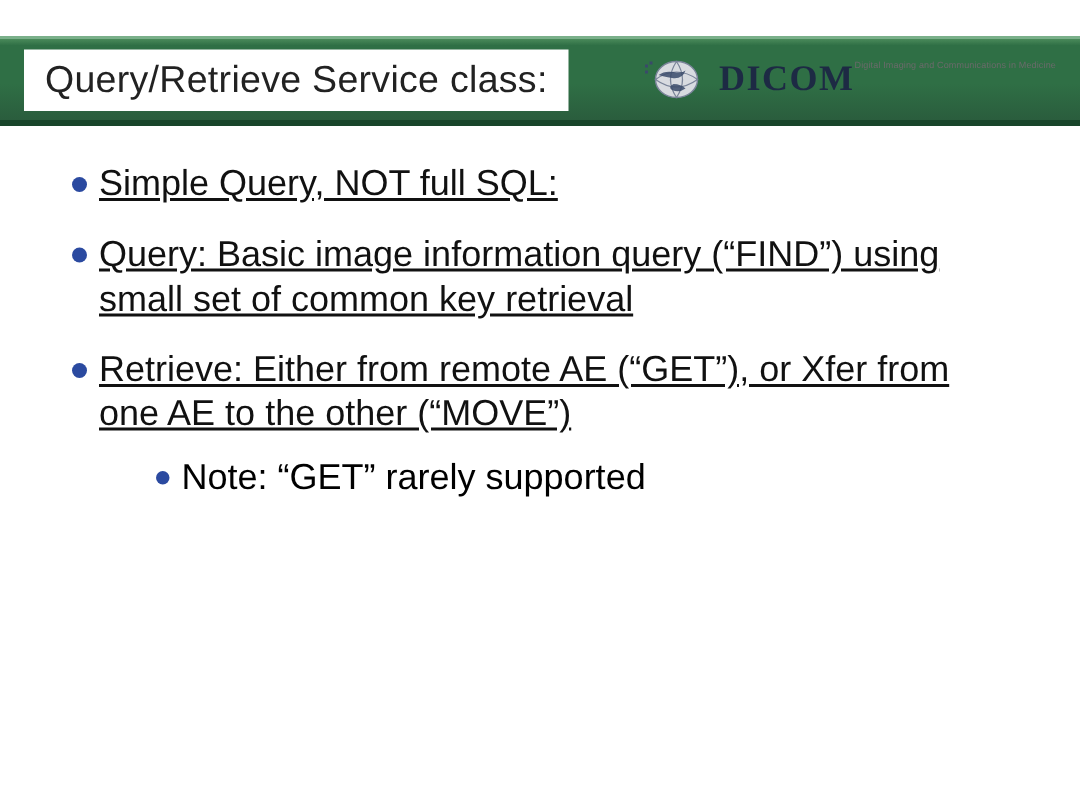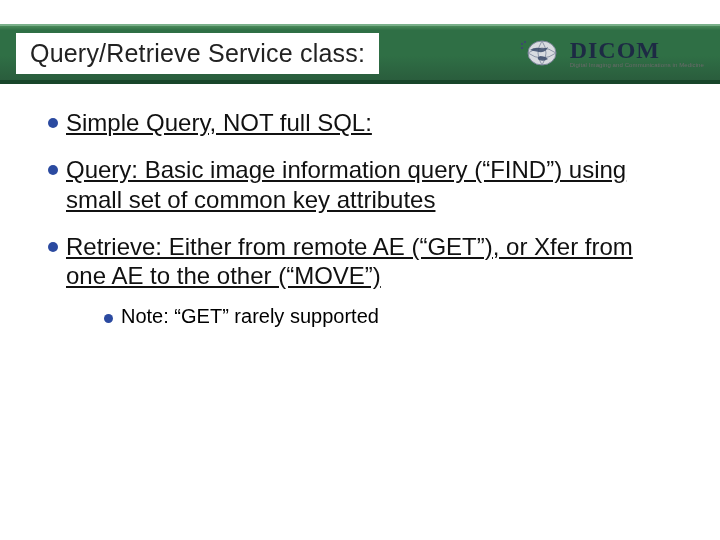--- a/index.html
+++ b/index.html
@@ -31,21 +31,21 @@
 
   .logo {
     display: flex;
     align-items: center;
     gap: 6px;
   }
   .logo-globe {
     width: 44px; height: 30px;
     position: relative;
   }
-  .logo-text-block { display: flex; flex-direction: column; line-height: 1; }
+  .logo-text-block { display: flex; flex-direction: row; line-height: 1; }
   .logo-big {
     font-family: "Times New Roman", serif;
     font-weight: bold;
     font-size: 24px;
     letter-spacing: 1px;
     color: #1d2a44;
   }
   .logo-small {
     font-family: Arial, sans-serif;
     font-size: 6px;
@@ -77,21 +77,21 @@
     flex: 0 0 auto;
   }
   .bullet .txt { flex: 1 1 auto; }
 
   .sub {
     margin-left: 56px;
     margin-top: -4px;
     margin-bottom: 18px;
     display: flex;
     align-items: flex-start;
-    font-size: 20px;
+    font-size: 24px;
     line-height: 1.22;
   }
   .sub .dot {
     width: 9px; height: 9px;
     border-radius: 50%;
     background: #2b4aa0;
     margin-top: 10px;
     margin-right: 8px;
     flex: 0 0 auto;
   }
@@ -127,21 +127,21 @@
 
   <div class="content">
 
     <div class="bullet">
       <span class="dot"></span>
       <span class="txt">Simple Query, NOT full SQL:</span>
     </div>
 
     <div class="bullet">
       <span class="dot"></span>
-      <span class="txt">Query: Basic image information query (“FIND”) using small set of common key attributes</span>
+      <span class="txt">Query: Basic image information query (“FIND”) using small set of common key retrieval</span>
     </div>
 
     <div class="bullet">
       <span class="dot"></span>
       <span class="txt">Retrieve: Either from remote AE (“GET”), or Xfer from one AE to the other (“MOVE”)</span>
     </div>
 
     <div class="sub">
       <span class="dot"></span>
       <span class="txt">Note: “GET” rarely supported</span>

